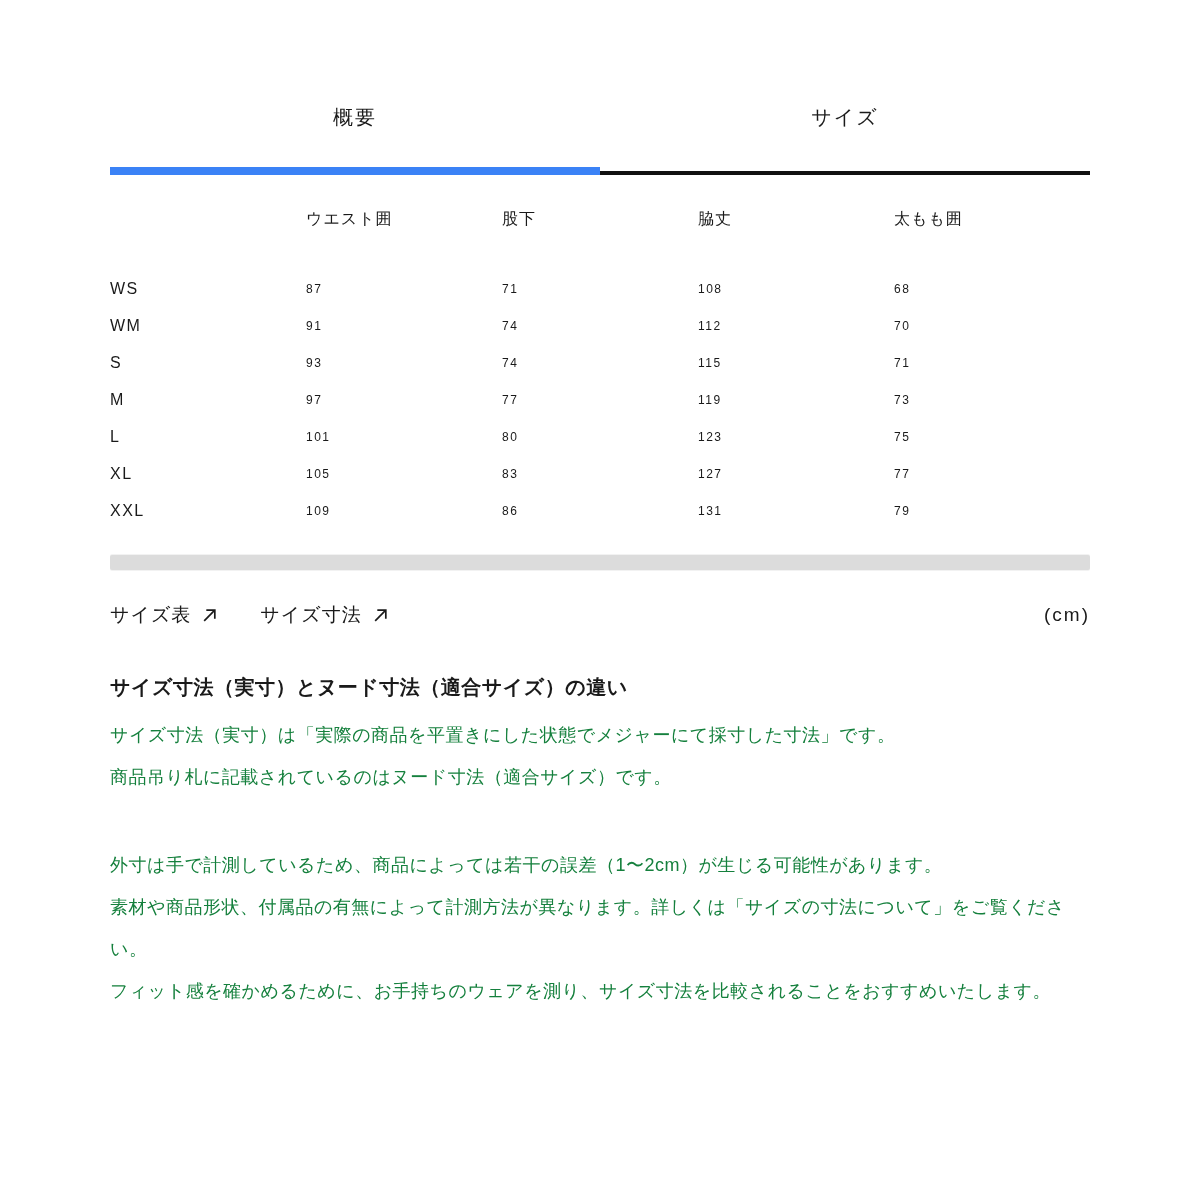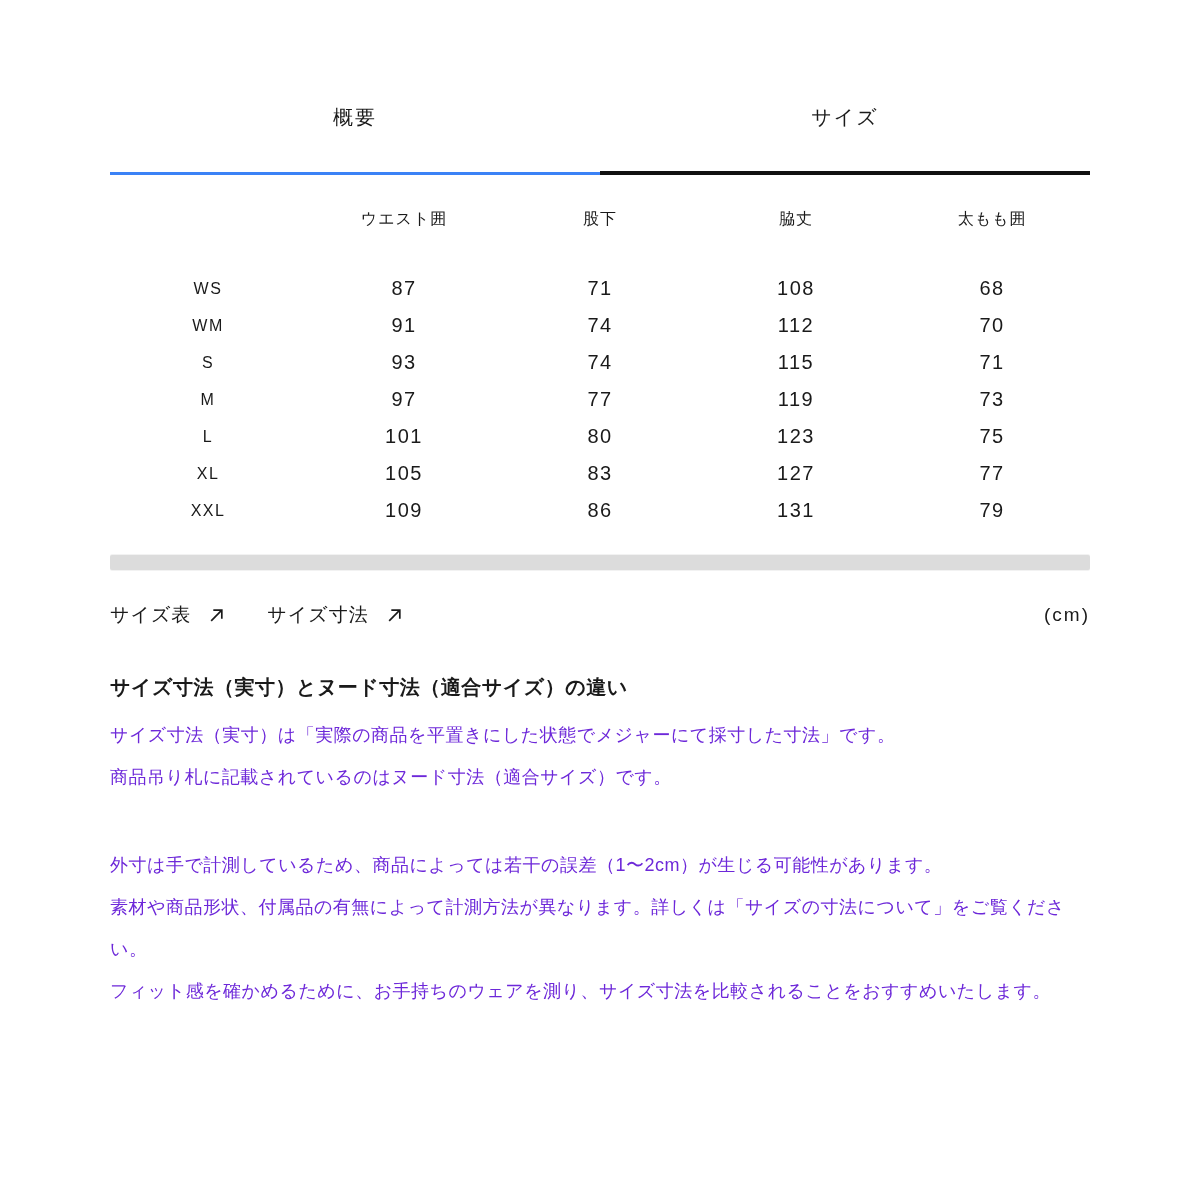--- a/index.html
+++ b/index.html
@@ -10,67 +10,67 @@
     -webkit-font-smoothing:antialiased;
   }
   .page{width:980px;margin:0 auto;padding-top:104px;}
 
   
   .tabs{display:flex;width:100%;}
   .tab{
     flex:1;text-align:center;font-size:20px;letter-spacing:2px;
     padding-bottom:30px;cursor:pointer;color:#1a1a1a;
   }
-  .tab.inactive{border-bottom:3px solid #3b82f6;padding-bottom:15px;}
+  .tab.inactive{border-bottom:8px solid #3b82f6;padding-bottom:15px;}
   .tab.active{border-bottom:4px solid #111111;padding-bottom:40px;}
 
   
   table.size-table{
     width:100%;border-collapse:collapse;table-layout:fixed;margin-top:34px;
   }
   table.size-table th,table.size-table td{
-    text-align:center;vertical-align:middle;padding:0;
+    text-align:left;vertical-align:middle;padding:0;
     font-weight:normal;
   }
   table.size-table thead th{
     font-size:16px;letter-spacing:1px;padding-bottom:40px;color:#1a1a1a;
   }
   table.size-table tbody td{
-    height:37px;font-size:20px;letter-spacing:1.5px;color:#1a1a1a;
+    height:37px;font-size:12px;letter-spacing:1.5px;color:#1a1a1a;
   }
   table.size-table tbody td.size-label{font-size:16px;letter-spacing:1.5px;}
 
   
   .table-scrollbar{
     margin-top:25px;height:17px;width:100%;
     background:#f2f2f2;border-radius:2px;position:relative;
   }
   .table-scrollbar .thumb{
     position:absolute;left:0;top:1px;bottom:1px;width:100%;
     background:#dcdcdc;border-radius:2px;
   }
 
   
   .links-row{
     margin-top:31px;display:flex;align-items:center;font-size:19px;
   }
   .size-link{
-    display:inline-flex;align-items:center;gap:17px;margin-right:42px;
+    display:inline-flex;align-items:center;gap:10px;margin-right:42px;
     color:#1a1a1a;text-decoration:none;letter-spacing:1px;cursor:pointer;
   }
   .size-link svg{display:block;}
   .unit{margin-left:auto;font-size:19px;letter-spacing:2px;}
 
   
   .text-section{margin-top:46px;}
   .text-section h3{
     margin:0 0 13px 0;font-size:20px;font-weight:bold;letter-spacing:0.5px;
   }
   .text-section p{
-    margin:0;font-size:18px;line-height:42px;letter-spacing:0.5px;color:#6d28d9;
+    margin:0;font-size:18px;line-height:42px;letter-spacing:0.5px;color:#15803d;
   }
 </style>
 </head>
 <body>
 
 <div class="page">
 
   <div class="tabs">
     <div class="tab inactive">概要</div>
     <div class="tab active">サイズ</div>

